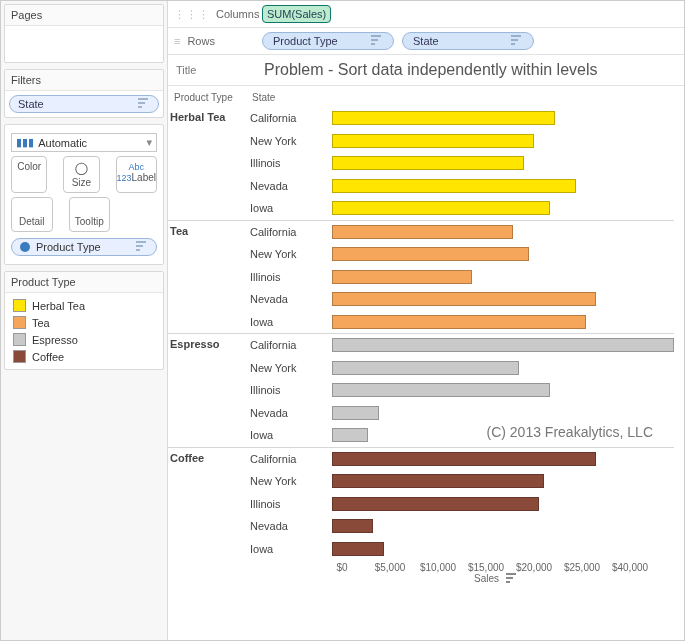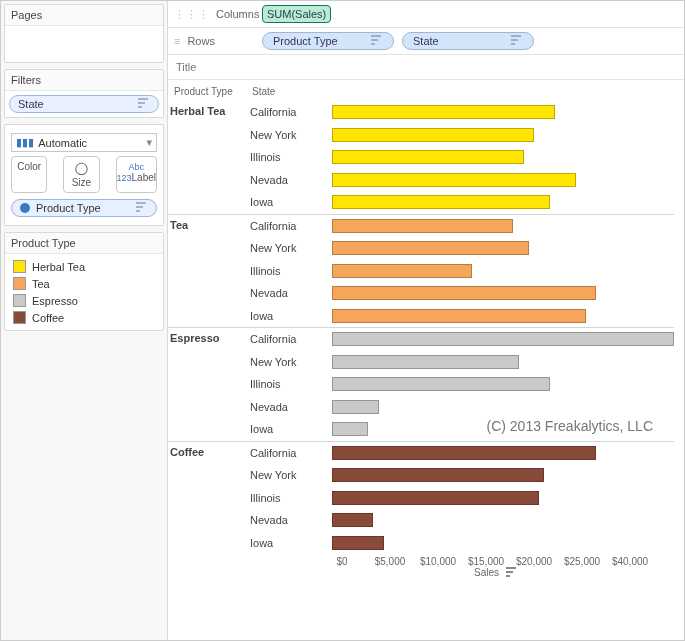--- a/index.html
+++ b/index.html
@@ -81,20 +81,24 @@
         <div class="marks-select">
           <span class="ms-icon">▮▮▮</span>
           <span>Automatic</span>
           <span class="ms-caret">▾</span>
         </div>
         <div class="mbtn-row">
           <div class="mbtn"><span class="c-dot"></span><span>Color</span></div>
           <div class="mbtn"><span class="ic">◯</span><span>Size</span></div>
           <div class="mbtn"><span class="l-123">Abc<br>123</span><span>Label</span></div>
         </div>
+        <div class="mbtn-row" style="width:66%">
+          <div class="mbtn"><span style="height:14px;display:block"></span><span>Detail</span></div>
+          <div class="mbtn"><span style="height:14px;display:block"></span><span>Tooltip</span></div>
+        </div>
         <div class="color-pill">
           <span class="dot"></span>
           <span>Product Type</span>
           <span class="sp">
             <svg width="12" height="10">
                 <rect x="0" y="0" width="10" height="2" fill="#6a86a8"></rect>
                 <rect x="0" y="4" width="7" height="2" fill="#6a86a8"></rect>
                 <rect x="0" y="8" width="4" height="2" fill="#6a86a8"></rect>
               </svg>
           </span>
@@ -149,20 +153,21 @@
         <span>State</span>
         <span class="s"><svg width="12" height="10">
               <rect x="0" y="0" width="10" height="2" fill="#6a86a8"></rect>
               <rect x="0" y="4" width="7" height="2" fill="#6a86a8"></rect>
               <rect x="0" y="8" width="4" height="2" fill="#6a86a8"></rect>
             </svg></span>
       </div>
     </div>
     <div class="title-row">
       <span class="lbl">Title</span>
+      <span class="tt">Problem - Sort data independently within levels</span>
     </div>
     <div class="chart-area">
       <div class="hdr">
         <span class="h1">Product Type</span>
         <span class="h2">State</span>
       </div>
       <div id="groups">
           <div class="rowg">
             <div class="gt">Herbal Tea</div>
             <div class="states">

